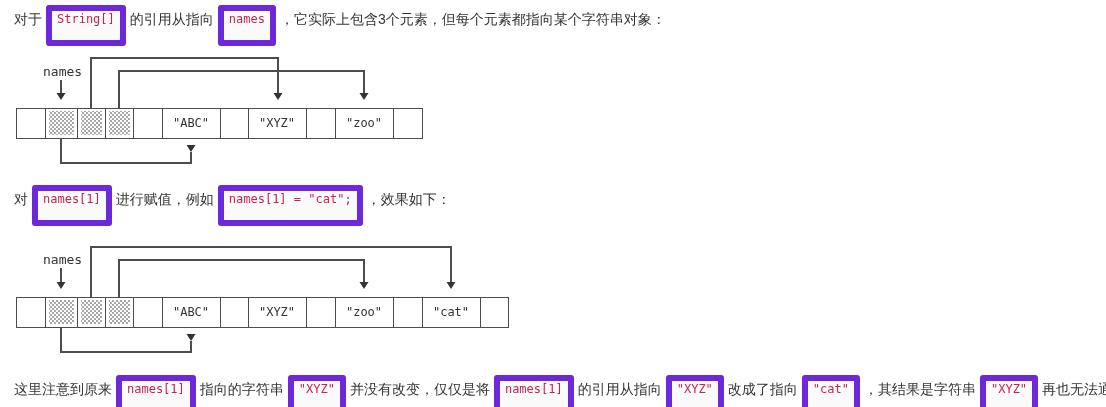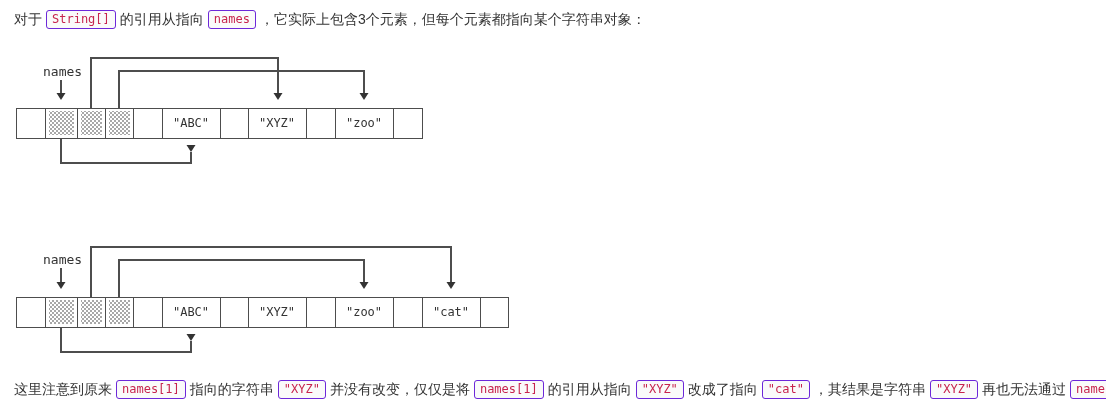--- a/index.html
+++ b/index.html
@@ -17,23 +17,23 @@
     font-size: 14px;
     line-height: 20px;
     color: #333333;
     white-space: nowrap;
   }
   .code {
     font-family: "DejaVu Sans Mono", monospace;
     font-size: 12px;
     color: #c7254e;
     background: #fafafa;
-    border: 1px solid #6d28d9;
+    border: 6px solid #6d28d9;
     border-radius: 3px;
-    padding: 1px 5px 2px 5px;
+    padding: 1px 5px 14px 5px;
     margin: 0 4px;
     vertical-align: 1px;
     white-space: pre;
   }
   .diagram { position: absolute; }
   .diagram text {
     font-family: "DejaVu Sans Mono", monospace;
     fill: #333333;
   }
   .cell   { fill: none; stroke: #4d4d4d; stroke-width: 1; shape-rendering: crispEdges; }
@@ -82,20 +82,21 @@
       <rect class="cell" x="377.5" y="54" width="29" height="30"></rect>
       <rect x="33" y="57" width="25" height="24" fill="url(#hatch-a)"></rect>
       <rect x="65" y="57" width="21" height="24" fill="url(#hatch-a)"></rect>
       <rect x="93" y="57" width="21" height="24" fill="url(#hatch-a)"></rect>
       <text x="175" y="73" font-size="12" text-anchor="middle">"ABC"</text>
       <text x="261" y="73" font-size="12" text-anchor="middle">"XYZ"</text>
       <text x="348" y="73" font-size="12" text-anchor="middle">"zoo"</text>
     </g>
   </svg>
 
+  <p class="para" style="left:14px; top:189px;"><span>对</span><span class="code">names[1]</span><span>进行赋值，例如</span><span class="code">names[1] = "cat";</span><span>，效果如下：</span></p>
 
   <svg class="diagram" style="left:16px; top:244px;" width="506" height="118" viewBox="0 0 506 118">
     <defs>
       <pattern id="hatch-b" width="4" height="4" patternUnits="userSpaceOnUse">
         <rect width="4" height="4" fill="#ffffff"></rect>
         <rect width="2" height="2" fill="#a8a8a8"></rect>
         <rect x="2" y="2" width="2" height="2" fill="#a8a8a8"></rect>
       </pattern>
     </defs>
 

